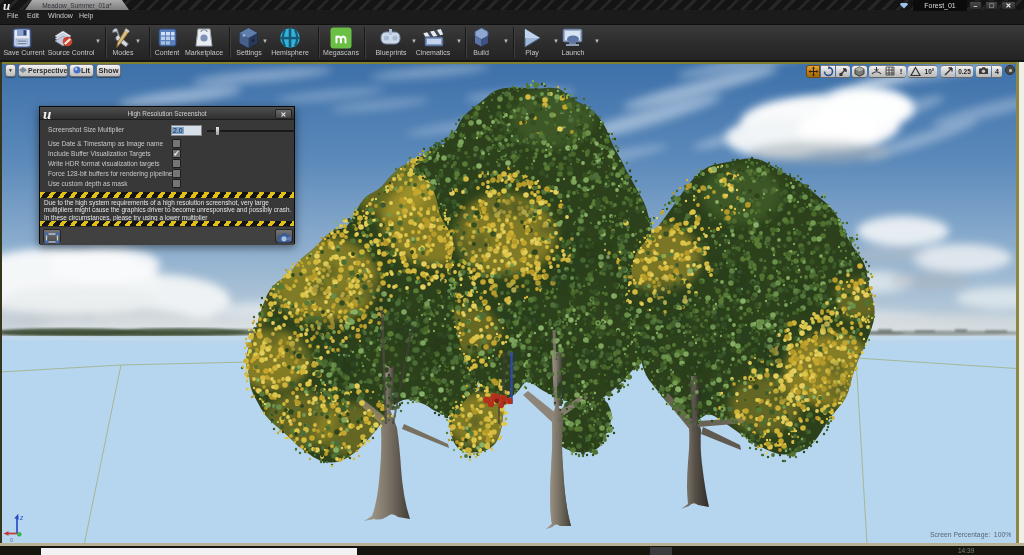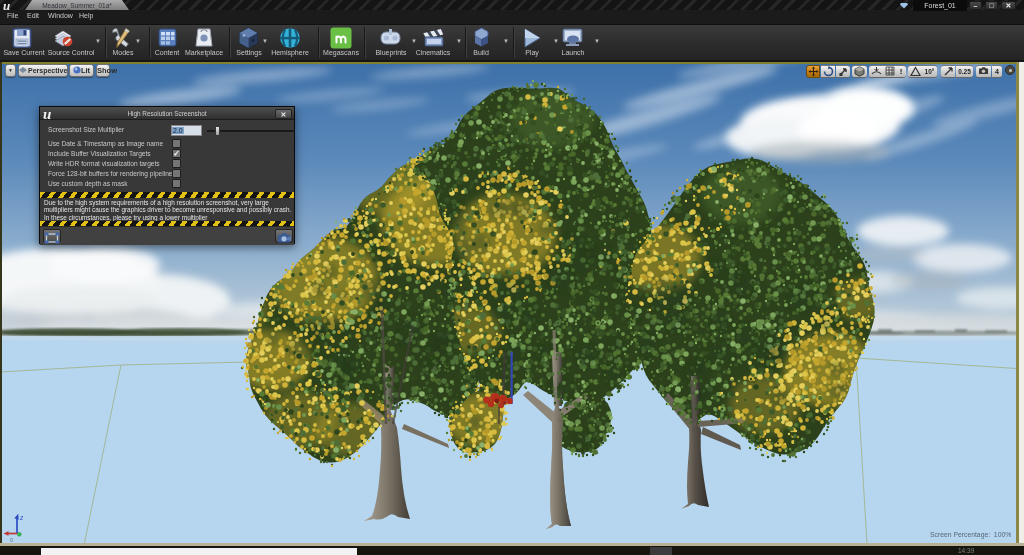--- a/index.html
+++ b/index.html
@@ -625,21 +625,21 @@
 <div class="abs" id="botwhite"></div><div class="abs" id="botseg"></div>
 <div class="abs" id="bottime">14:39</div>
 <div class="vbtn" style="left:5px;width:11px;"><span style="font-size:5px;">▼</span></div>
 <div class="vbtn" style="left:18px;width:50px;font-size:7px;"><svg width="9" height="8" viewBox="0 0 9 8" style="vertical-align:-1px;">
         <path d="M0,4 L4,1 L8,4 L4,7 Z" fill="#7a8a9c"></path>
       </svg><span>Perspective</span></div>
 <div class="vbtn" style="left:69px;width:25px;"><svg width="8" height="8" viewBox="0 0 8 8" style="vertical-align:-1px;">
         <circle cx="4" cy="4" r="3.6" fill="#4a72c4"></circle>
         <circle cx="3" cy="3" r="1.4" fill="#a8c4ee"></circle>
       </svg><span>Lit</span></div>
-<div class="vbtn" style="left:96px;width:14px;text-align:center;"><span>Show</span></div>
+<div class="vbtn" style="left:96px;width:25px;text-align:center;"><span>Show</span></div>
 <div class="rbtn" style="left:806px;width:14px;border-radius:3px 0 0 3px;background:linear-gradient(#e8a33c,#c07c12 55%,#a56708);border:1px solid #6e4c0a;"><svg width="11" height="11" viewBox="0 0 11 11">
         <path d="M5.5,0.5 L7,2.5 L6,2.5 L6,5 L8.5,5 L8.5,4 L10.5,5.5 L8.5,7 L8.5,6 L6,6 L6,8.5 L7,8.5 L5.5,10.5 L4,8.5 L5,8.5 L5,6 L2.5,6 L2.5,7 L0.5,5.5 L2.5,4 L2.5,5 L5,5 L5,2.5 L4,2.5 Z" fill="#2a2013"></path>
       </svg></div>
 <div class="rbtn" style="left:821px;width:14px;"><svg width="11" height="11" viewBox="0 0 11 11">
         <path d="M5.5,1.5 A4,4 0 1 1 1.5,5.5" fill="none" stroke="#2c4a88" stroke-width="1.6"></path>
         <path d="M5.5,0 L8,1.7 L5.2,3.2 Z" fill="#2c4a88"></path>
       </svg></div>
 <div class="rbtn" style="left:836px;width:14px;border-radius:0 3px 3px 0;"><svg width="11" height="11" viewBox="0 0 11 11">
         <path d="M2,9 L8,3 M8,3 L8,6 M8,3 L5,3" stroke="#333" stroke-width="1.4" fill="none"></path>
         <rect x="1.5" y="7" width="3" height="3" fill="#333"></rect>

